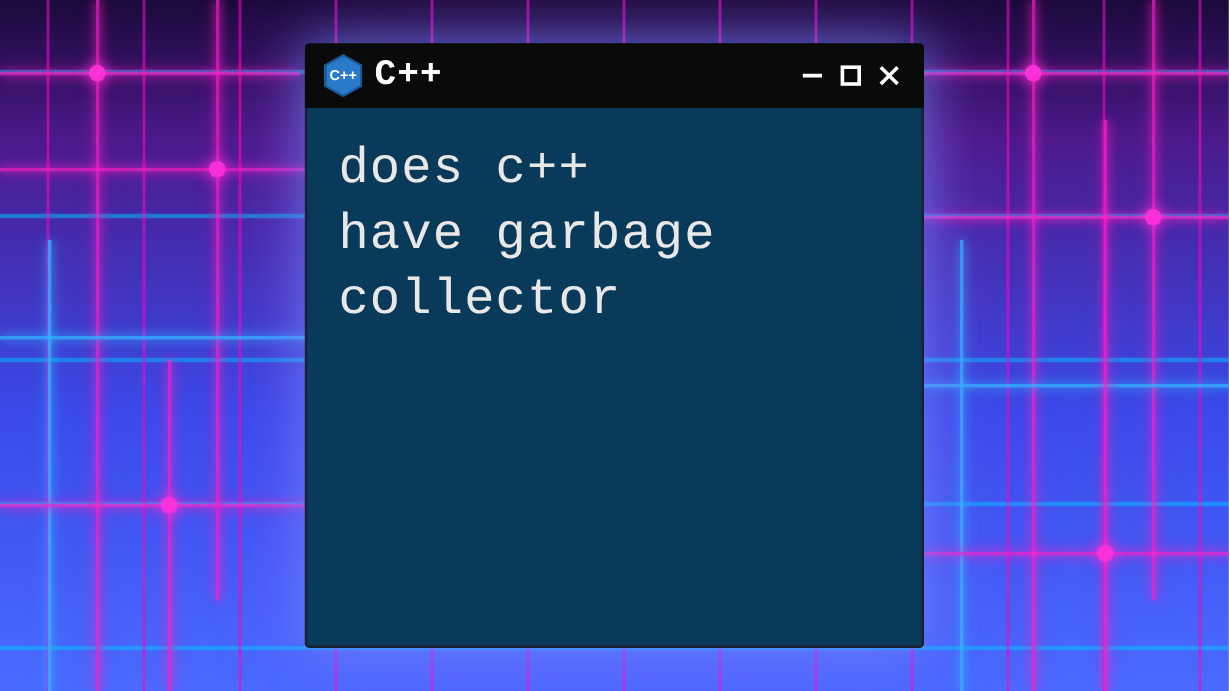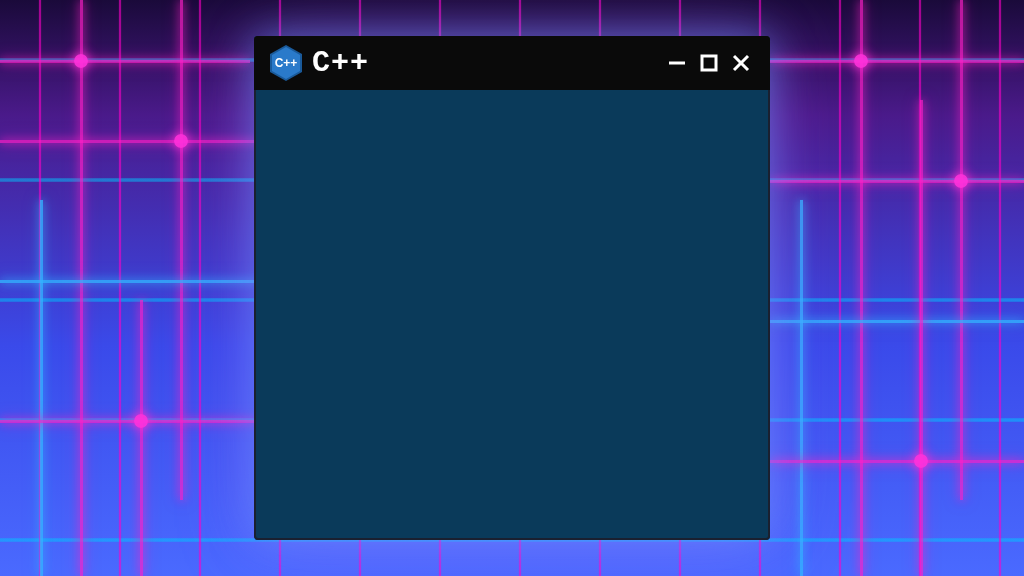--- a/index.html
+++ b/index.html
@@ -197,13 +197,16 @@
           </svg>
       </div>
       <div class="ctrl">
         <svg width="20" height="20" viewBox="0 0 20 20">
             <line x1="3" y1="3" x2="17" y2="17"></line>
             <line x1="17" y1="3" x2="3" y2="17"></line>
           </svg>
       </div>
     </div>
   </div>
+  <div class="content">does c++
+have garbage
+collector</div>
 </div>
 
 </body></html>

